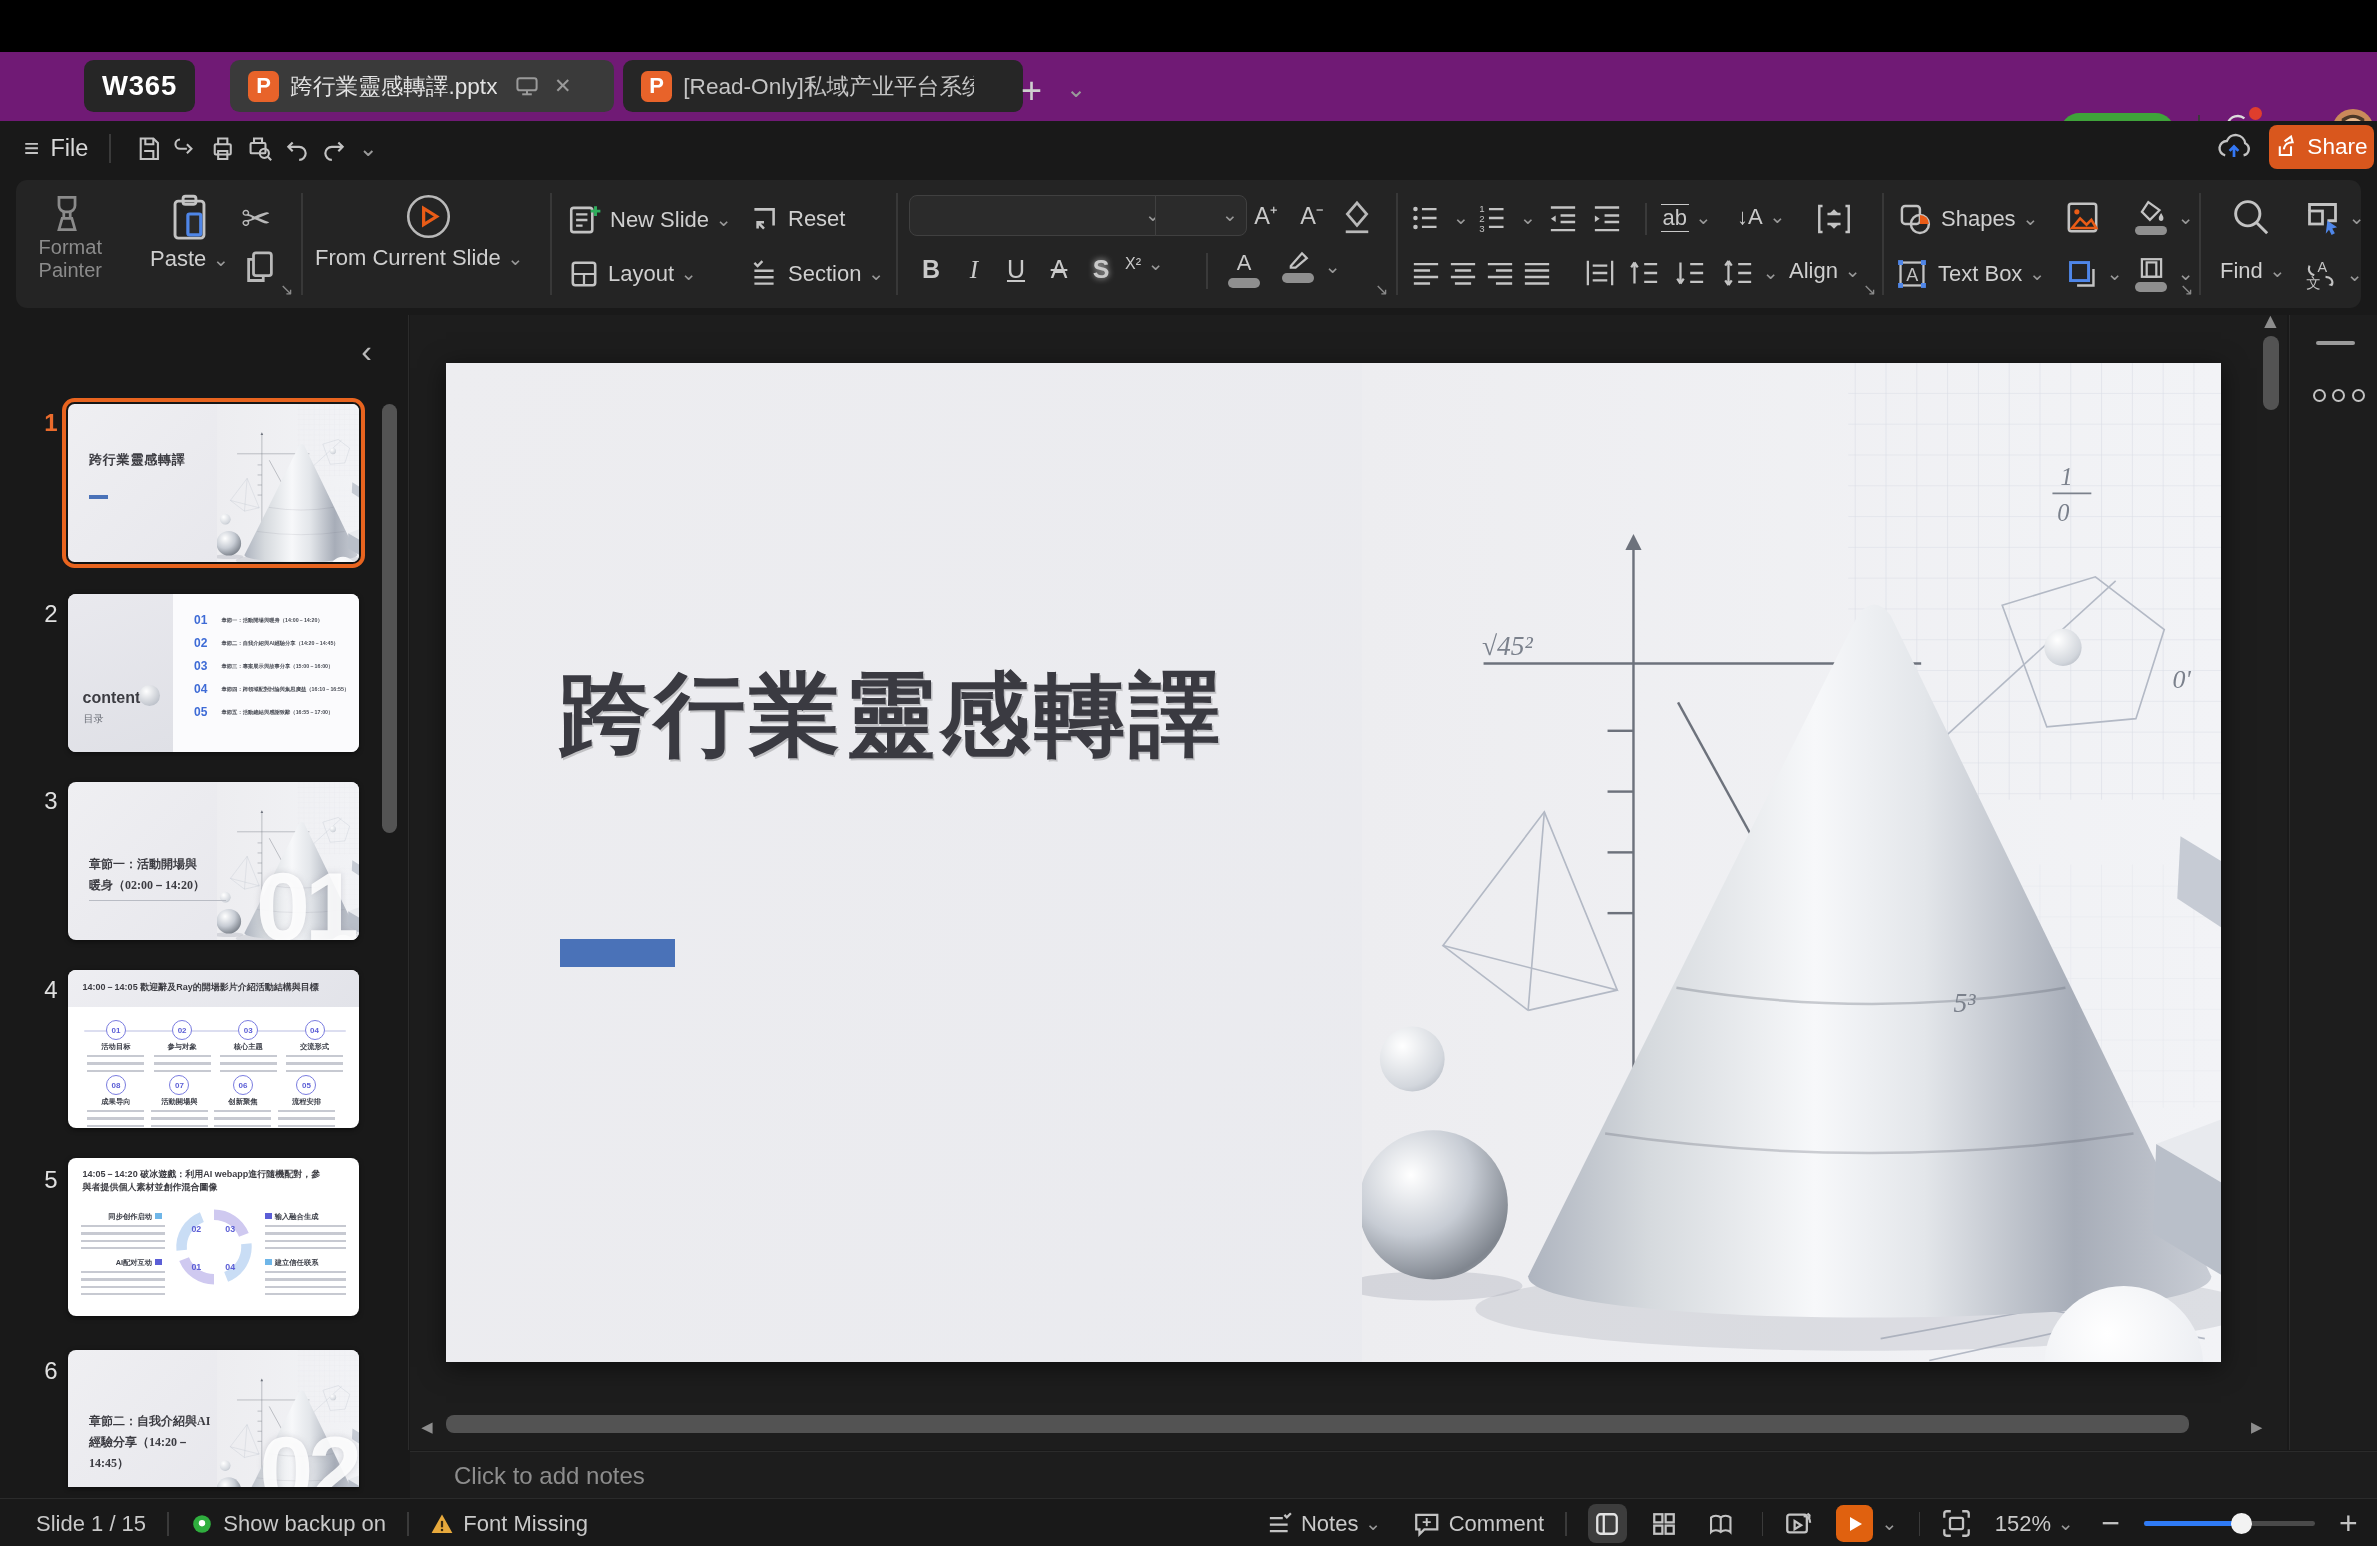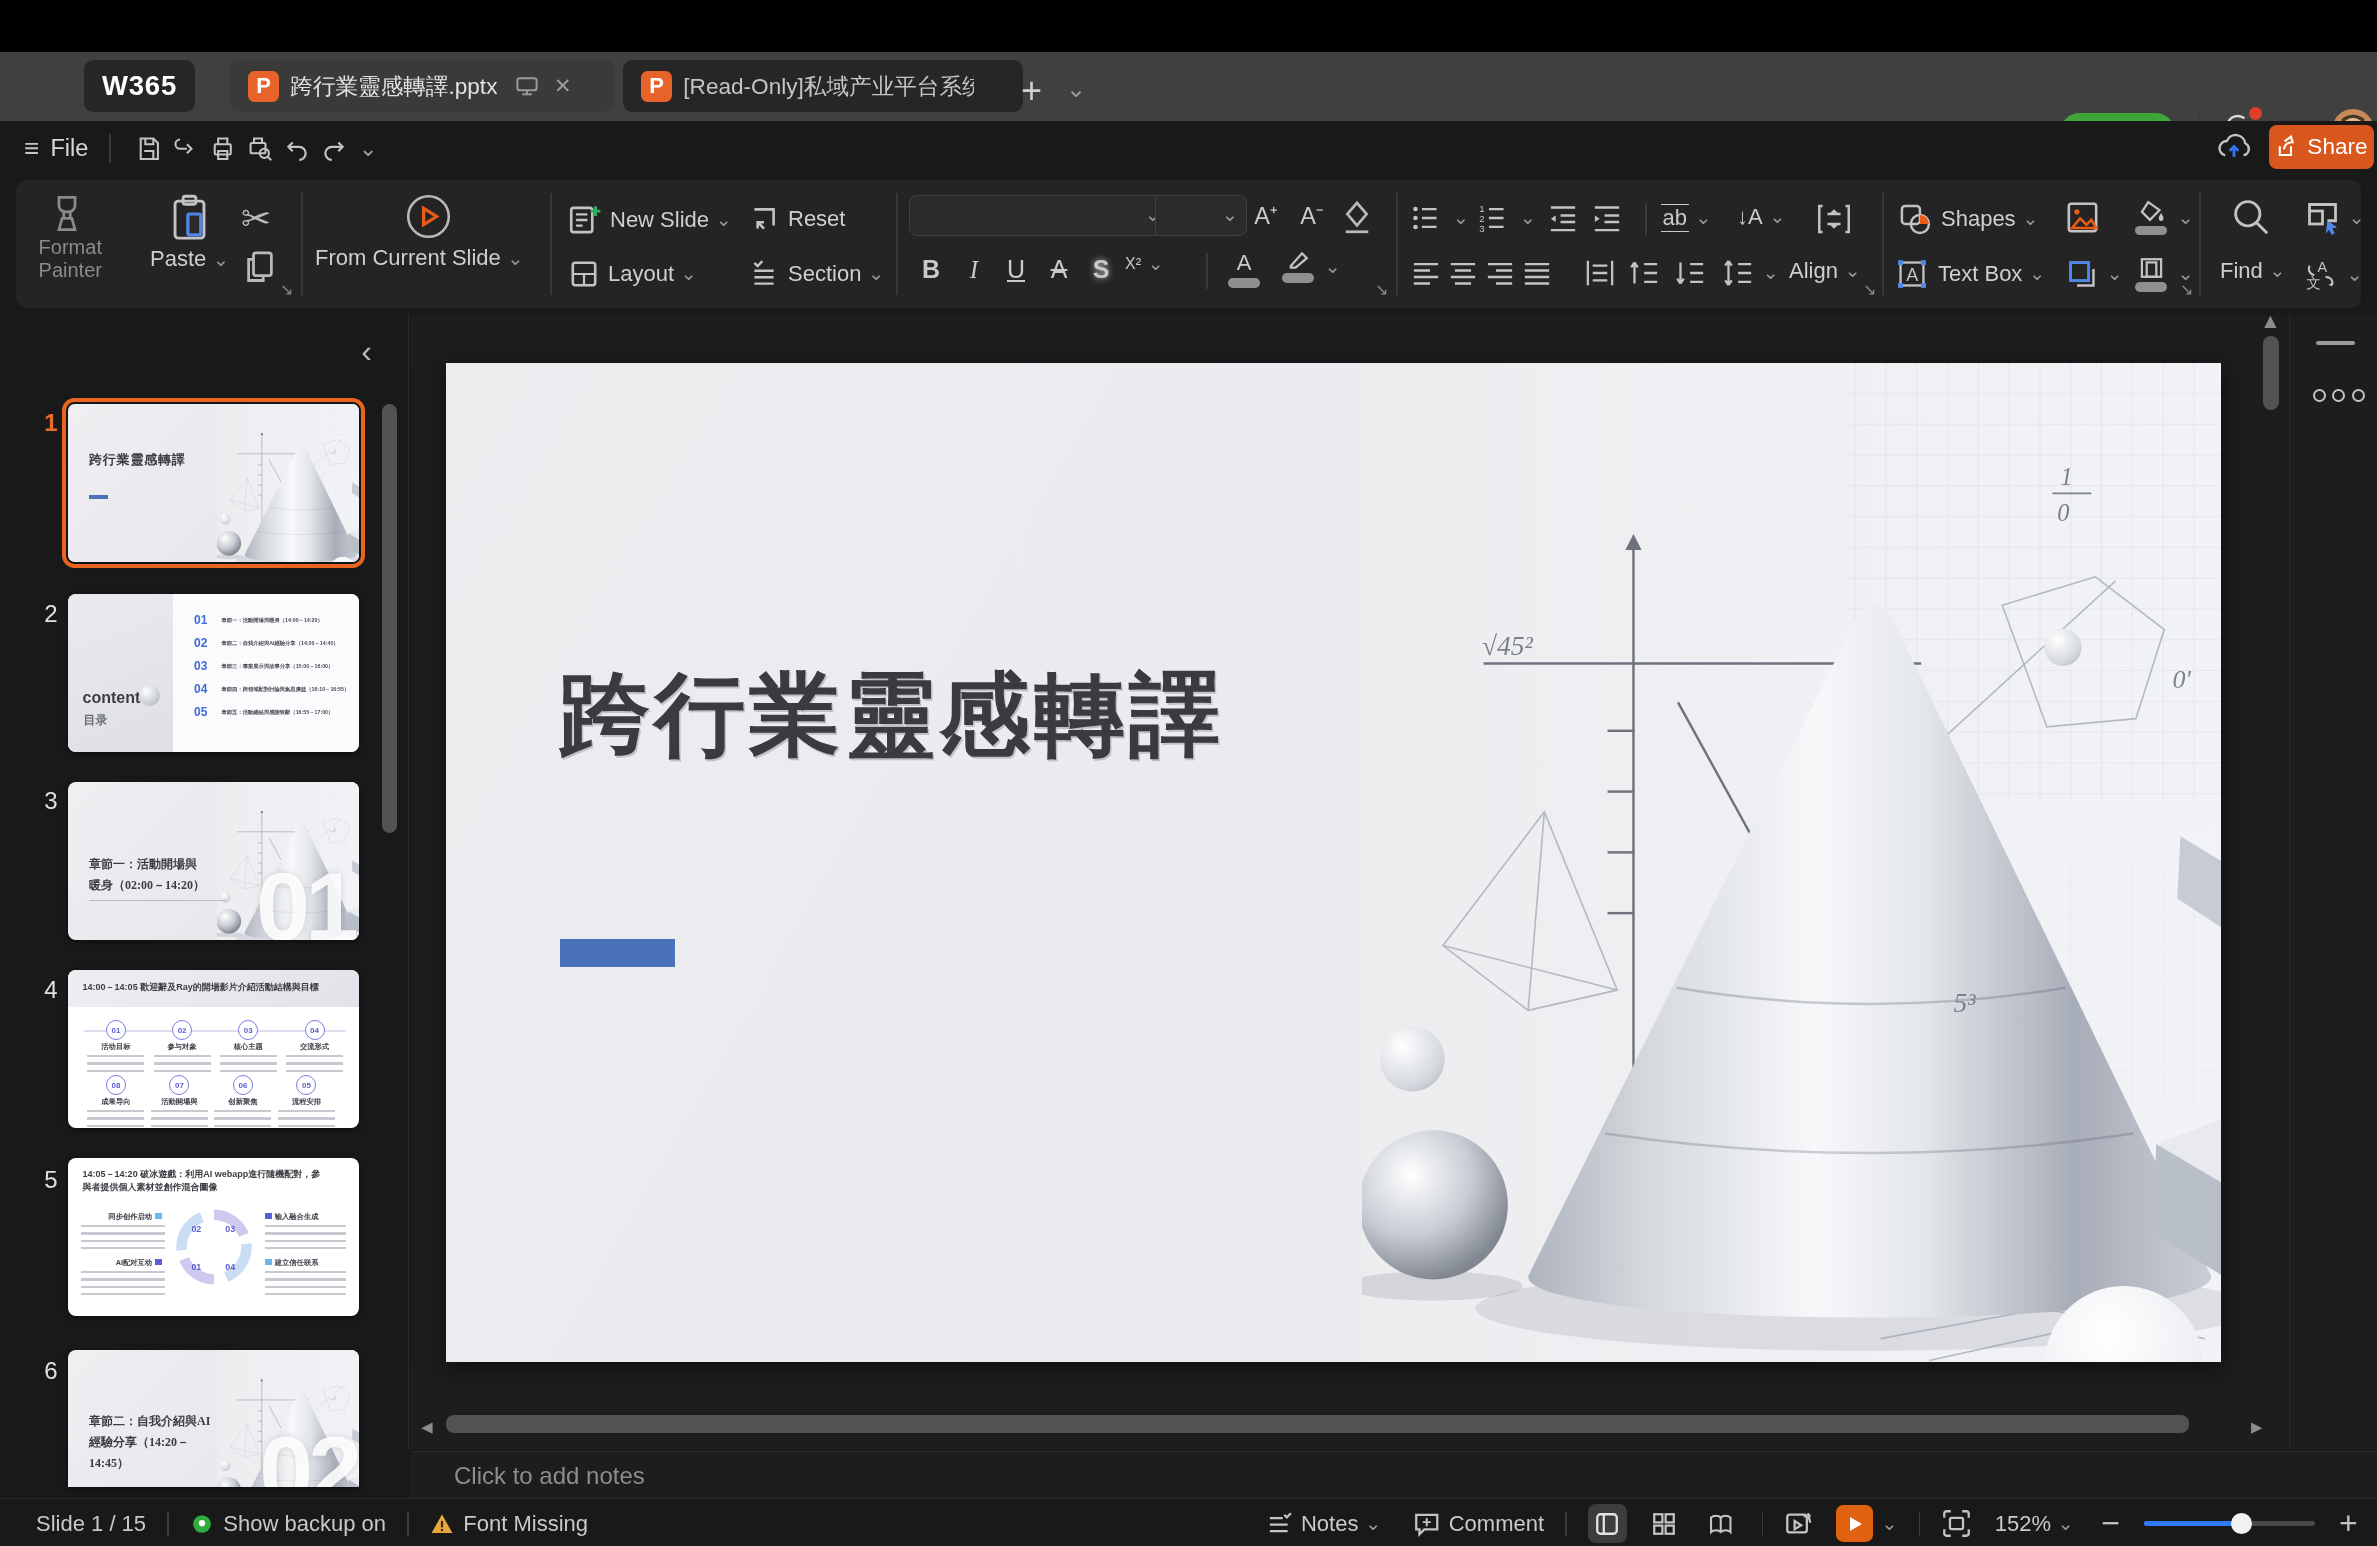--- a/index.html
+++ b/index.html
@@ -6,21 +6,21 @@
   body{font-family:"Liberation Sans",sans-serif;-webkit-font-smoothing:antialiased;}
   #stage{position:relative;width:2377px;height:1546px;background:#191919;overflow:hidden;color:#d6d6d6;}
   .abs{position:absolute;}
   .row{display:flex;align-items:center;}
   .ic{display:inline-flex;align-items:center;justify-content:center;color:#c3c3c3;}
   svg{display:block;}
   .chev{font-size:19.4px;color:#9a9a9a;line-height:1;margin-left:6.5px;}
   .vdiv{width:1.6px;background:#3a3a3a;}
   
   #topblack{left:0;top:0;width:2377px;height:52px;background:#000;}
-  #tabstrip{left:0;top:52px;width:2377px;height:70px;background:#404040;}
+  #tabstrip{left:0;top:52px;width:2377px;height:70px;background:#701a75;}
   .tab{height:52px;border-radius:9.7px;display:flex;align-items:center;padding:0 18px;background:#262626;}
   .tab.active{background:#3a3a3a;}
   .tab .label{font-size:22.6px;color:#e3e3e3;white-space:nowrap;overflow:hidden;}
   .pbadge{width:31px;height:31px;border-radius:6.5px;background:#e8632a;color:#fff;font-weight:bold;font-size:22px;display:flex;align-items:center;justify-content:center;margin-right:11.3px;flex:0 0 auto;}
   #brandtab{font-size:27.5px;color:#fff;font-weight:bold;letter-spacing:0.8px;}
   .pill{border-radius:32px;display:flex;align-items:center;justify-content:center;color:#fff;}
   #updateBtn{left:2060px;top:61px;width:115px;height:39px;background:#3fa43a;font-size:22px;gap:8px;}
   #shareBtn{left:2269px;top:125px;width:105px;height:44px;background:#d9571d;border-radius:8px;font-size:22.6px;gap:8px;}
   .reddot{position:absolute;width:13px;height:13px;border-radius:50%;background:#e03e2d;right:-3.2px;top:-4.9px;}
   
@@ -598,21 +598,21 @@
           </svg>
         </div>
       <div class="t-title" style="left:21px;top:47px;font-size:13px;letter-spacing:0.8px">跨行業靈感轉譯</div>
       <div class="abs" style="left:21px;top:91px;width:19.4px;height:4px;background:#4a72b8"></div>
     </div>
 
     <span class="thumbno" style="top:285px">2</span>
     <div class="thumb" style="top:279px">
       <div class="abs" style="left:0;top:0;width:105px;height:100%;background:linear-gradient(160deg,#e9e9ee,#dfe0e6)">
         <div class="abs" style="left:14.6px;top:95px;font-size:16px;font-weight:bold;color:#3c3c42">content</div>
-        <div class="abs" style="left:15.4px;top:118px;font-size:12px;color:#6a6d76;font-weight:bold">目录</div>
+        <div class="abs" style="left:15.4px;top:118px;font-size:10px;color:#6a6d76;font-weight:normal">目录</div>
         <div class="abs" style="left:71px;top:91px;width:21px;height:21px;border-radius:50%;background:radial-gradient(circle at 35% 30%,#fff,#a9afba)"></div>
       </div>
       <div class="abs" style="left:105px;top:0;right:0;bottom:0;background:#fbfbfd;padding:19.4px 0 0 21px">
         <div class="tocrow">
             <span class="tocnum">01</span>
             <span class="toctext" style="font-size:5.3px">章節一：活動開場與暖身（14:00－14:20）</span>
           </div>
         <div class="tocrow">
             <span class="tocnum">02</span>
             <span class="toctext" style="font-size:5.3px">章節二：自我介紹與AI經驗分享（14:20－14:45）</span>

